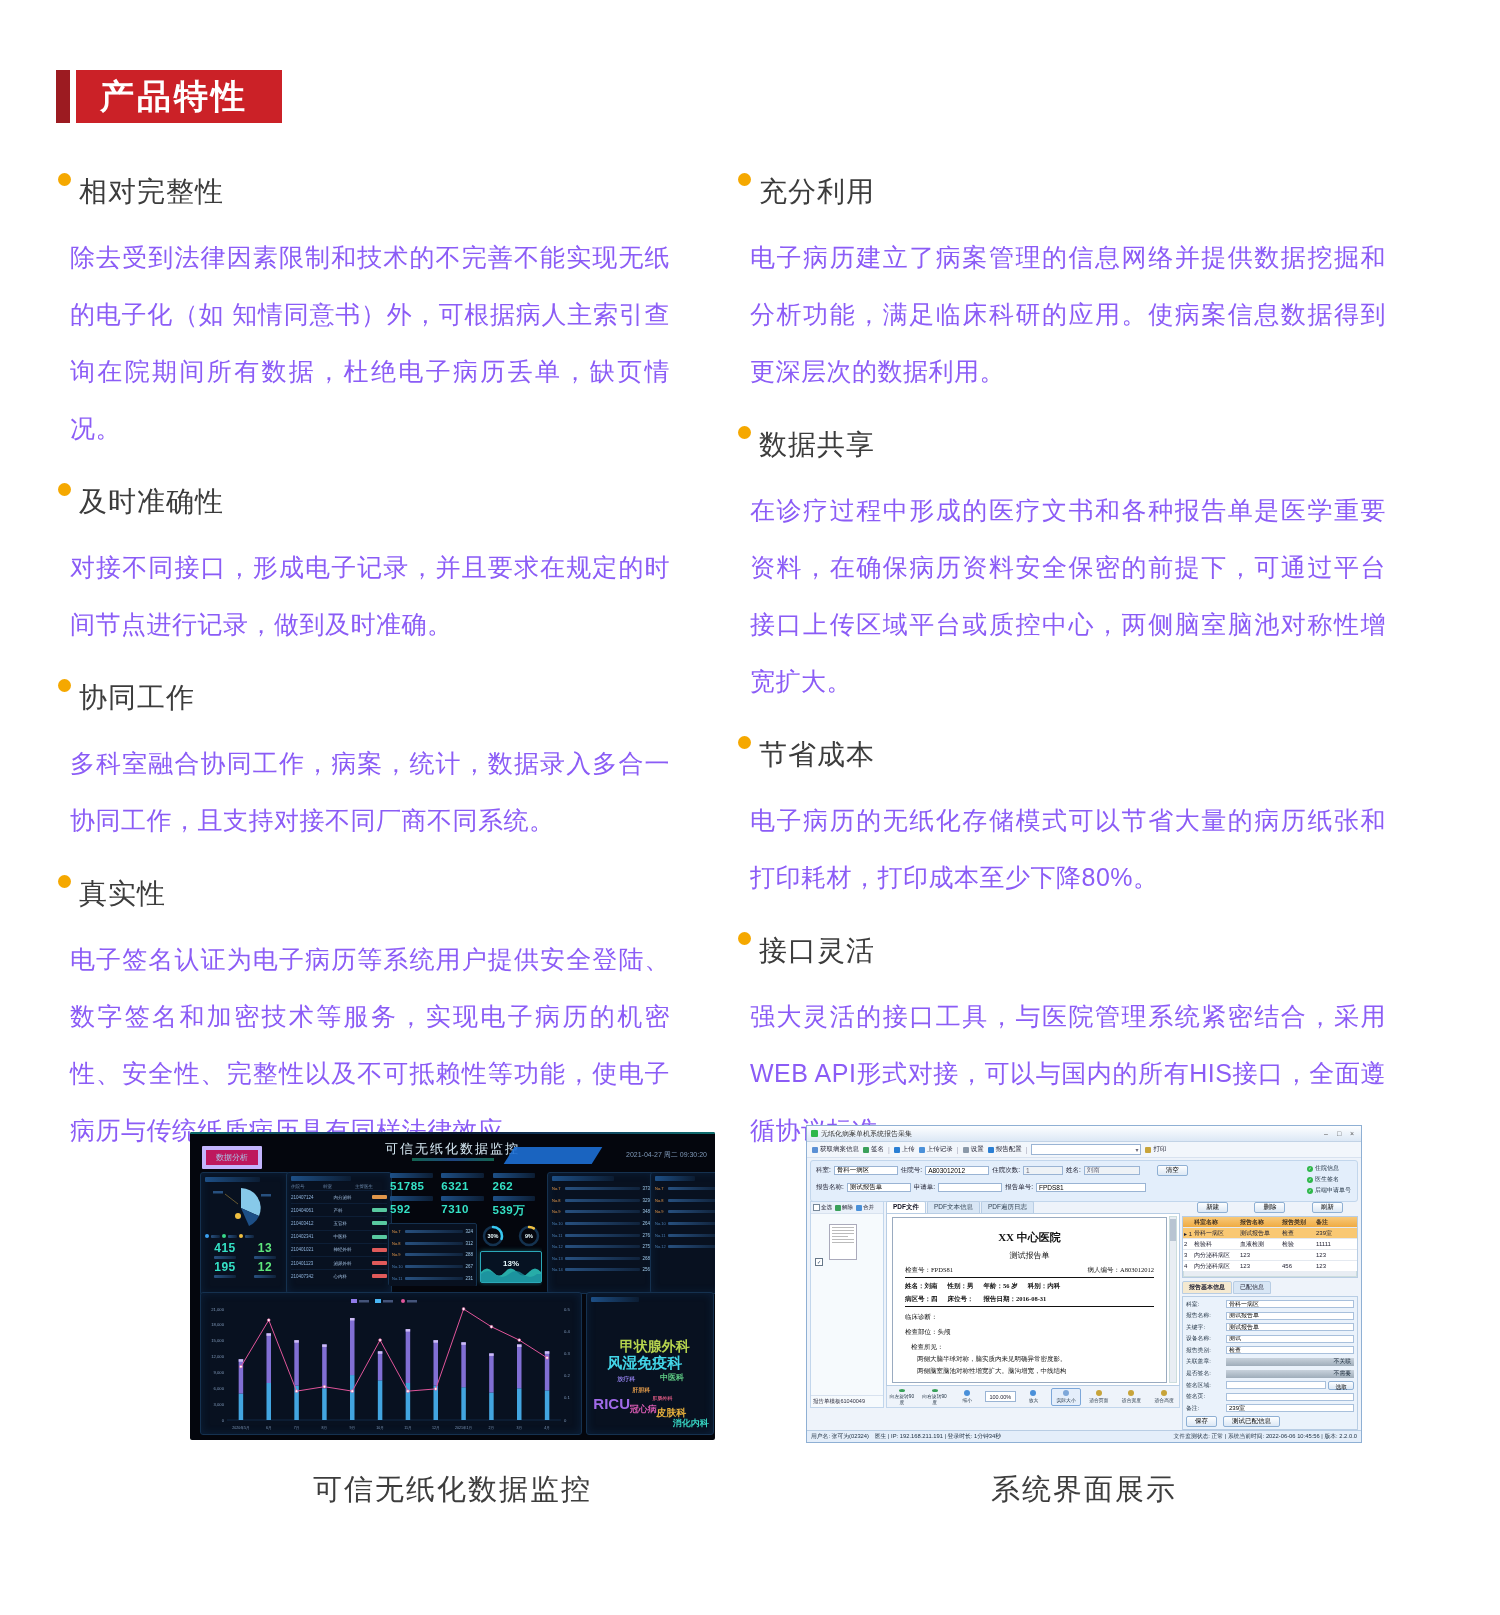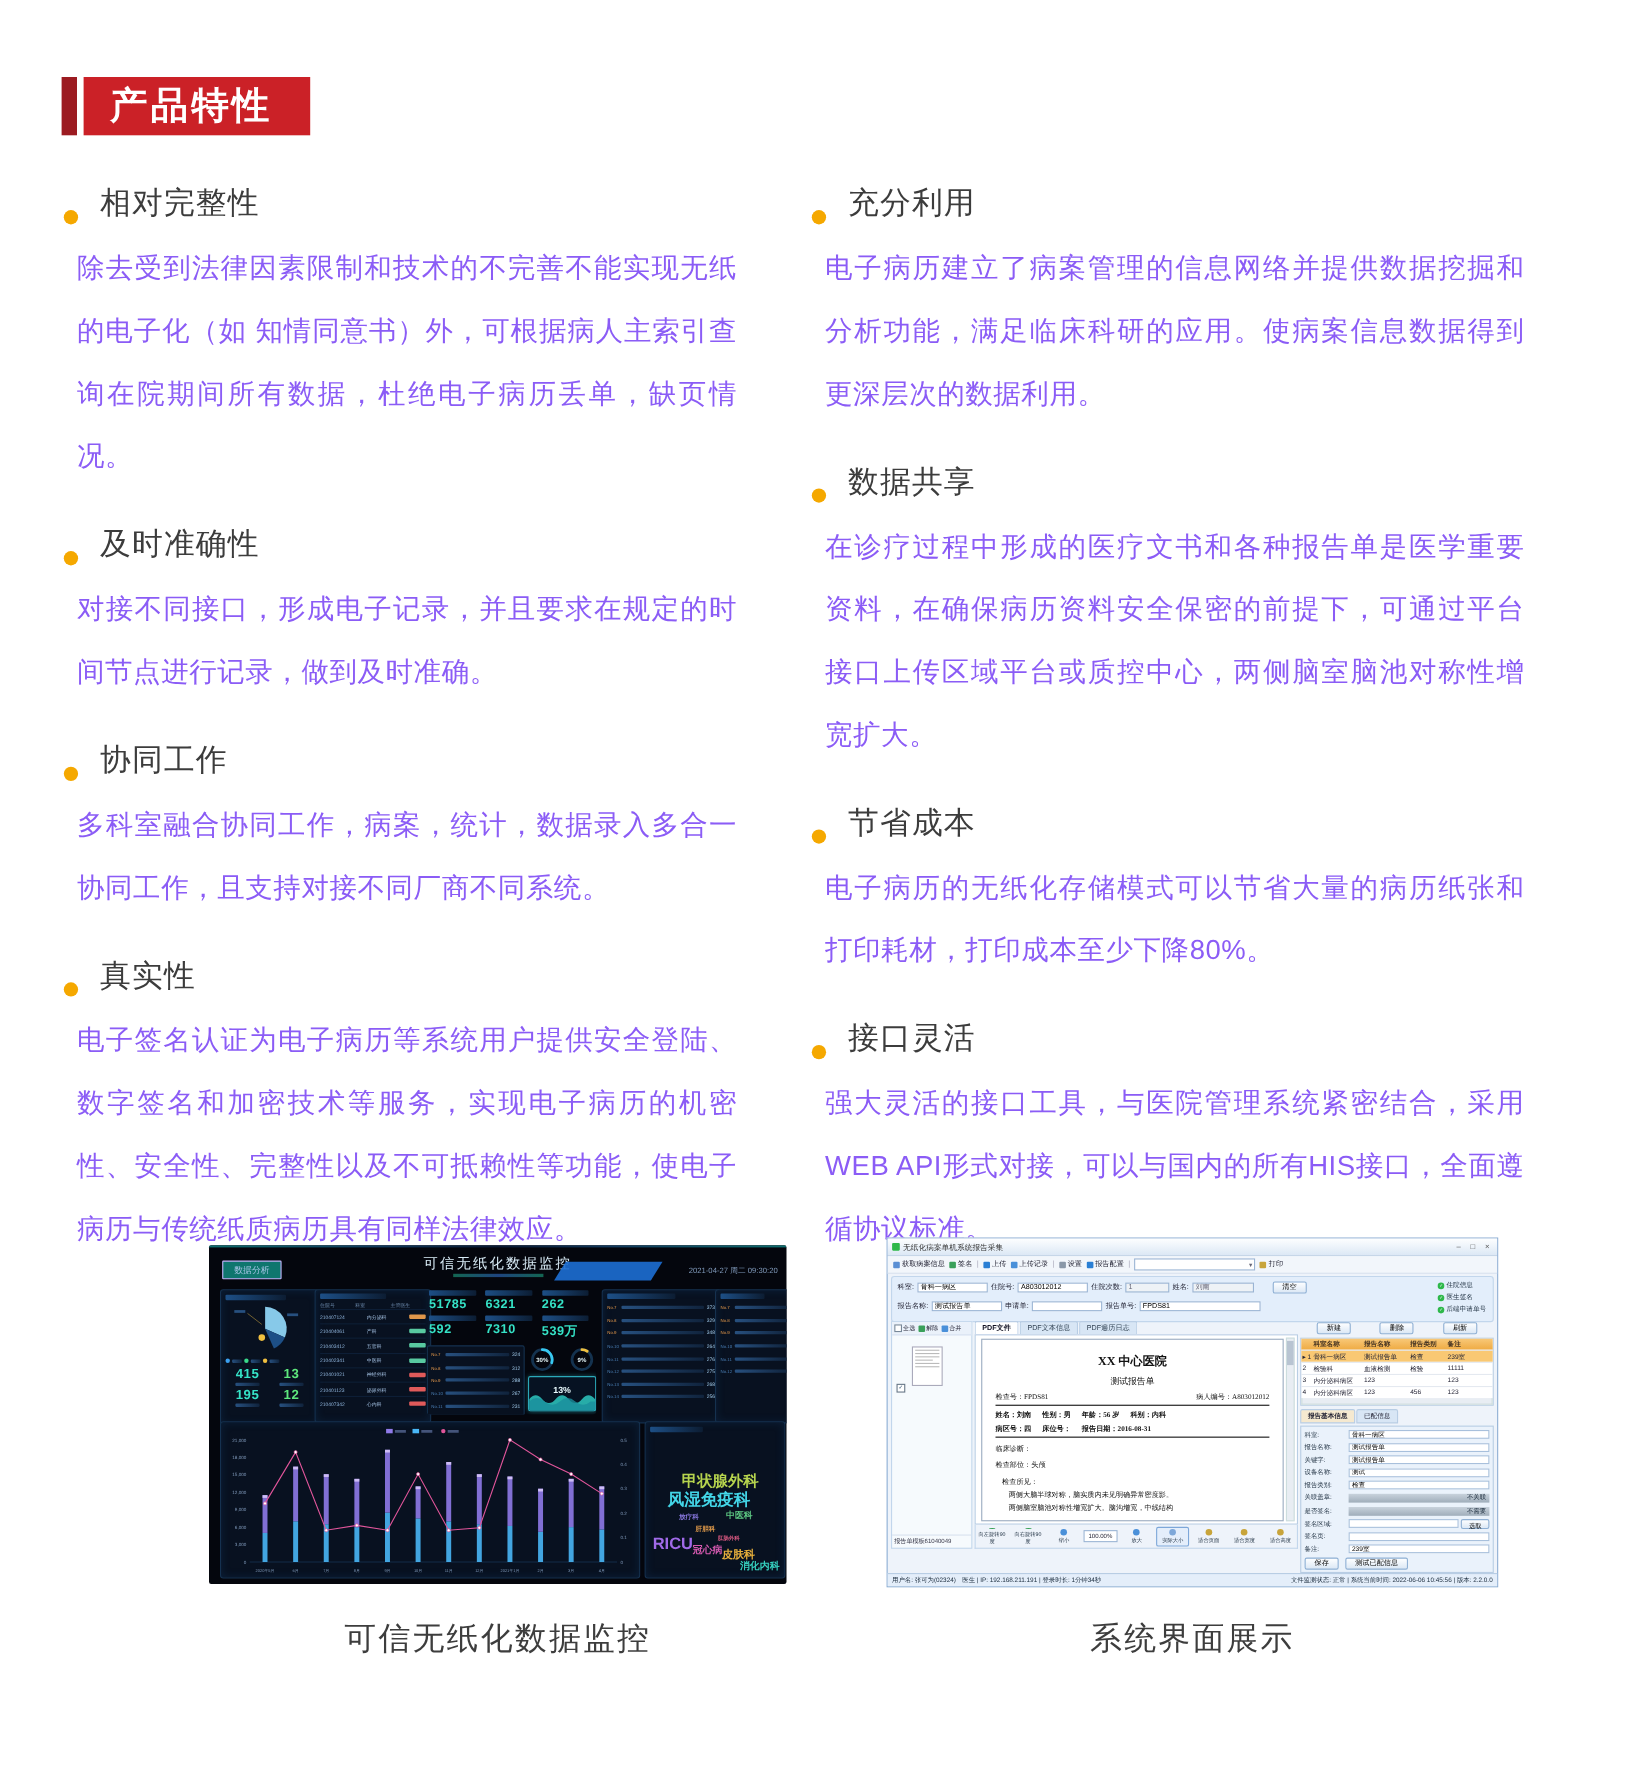--- a/index.html
+++ b/index.html
@@ -7,38 +7,38 @@
         font-family:"Liberation Sans",sans-serif;}
   
   .badge-bar{position:absolute;left:56px;top:70px;width:14px;height:53px;background:#9c1b21;}
   .badge{position:absolute;left:76px;top:70px;height:53px;min-width:156px;background:#cb2127;
          color:#fff;font-size:34px;font-weight:bold;line-height:53px;padding:0 26px 0 24px;letter-spacing:3px;}
   
   .col{position:absolute;top:156px;}
   #col-left{left:58px;width:624px;}
   #col-right{left:738px;width:660px;}
   .feature{margin:0 0 26px 0;}
-  .fhead{display:flex;align-items:flex-end;gap:20px;margin:4px 0 10px 0;height:44px;}
+  .fhead{display:flex;align-items:flex-start;gap:8px;margin:17px 0 10px 0;height:44px;}
   .bullet{width:13px;height:13px;border-radius:50%;background:#F5A800;flex:0 0 13px;}
   .ftitle{font-size:28px;color:#3c3c3c;font-weight:500;margin:0;letter-spacing:1px;}
   .fbody{font-size:25px;line-height:57px;color:#8b5cf6;margin:12px;text-align:justify;letter-spacing:0.5px;}
   
   .caption{position:absolute;top:1470px;font-size:29px;color:#3d3d3d;text-align:center;letter-spacing:2px;}
   #cap-left{left:190px;width:525px;}
   #cap-right{left:806px;width:556px;}
   
   .dash{position:absolute;left:190px;top:1132px;width:525px;height:308px;background:#04060d;
         overflow:hidden;color:#9fc0e0;border-radius:2px;}
   .dash:before{content:"";position:absolute;left:0;top:0;right:0;height:2px;
         background:linear-gradient(90deg,#0e6f6f,#123a5e 30%,#0a1a33 50%,#123a5e 70%,#0e6f6f);}
   .dash-title{position:absolute;left:0;right:0;top:8px;text-align:center;font-size:13px;color:#d9ecf7;letter-spacing:2px;}
   .dash-title-strip{position:absolute;left:222px;top:26px;width:82px;height:3px;
         background:linear-gradient(90deg,#1a8f6f,#2a5fb0,#1a8f6f);opacity:.7;}
-  .dash-nav{position:absolute;left:12px;top:14px;font-size:8px;color:#a8c6e8;border:1px solid #c4b5fd;
-        background:#0f766e;padding:2px 10px;border-radius:1px;}
+  .dash-nav{position:absolute;left:12px;top:14px;font-size:8px;color:#a8c6e8;border:4px solid #c4b5fd;
+        background:#be185d;padding:2px 10px;border-radius:1px;}
   .dash-date{position:absolute;right:8px;top:18px;font-size:7px;color:#7f98b8;}
   .dash-para{position:absolute;right:118px;top:15px;width:88px;height:17px;background:#1d6fd4;
         transform:skewX(-32deg);opacity:.9;}
   .panel{position:absolute;background:#081120;border:1px solid #15314f;border-radius:3px;
         box-shadow:inset 0 0 8px rgba(20,80,140,.25);overflow:hidden;}
   .sliver{height:5px;background:linear-gradient(90deg,#1d4f86,#0c1d33);border-radius:1px;}
   .bar-label{height:3px;background:linear-gradient(90deg,#27507f,#10233c);border-radius:1px;}
   #p-today{left:10px;top:40px;width:80px;height:114px;padding:4px;}
   #today-legend{display:flex;align-items:center;gap:2px;margin-top:2px;}
   .ldot{width:4px;height:4px;border-radius:50%;display:inline-block;}

